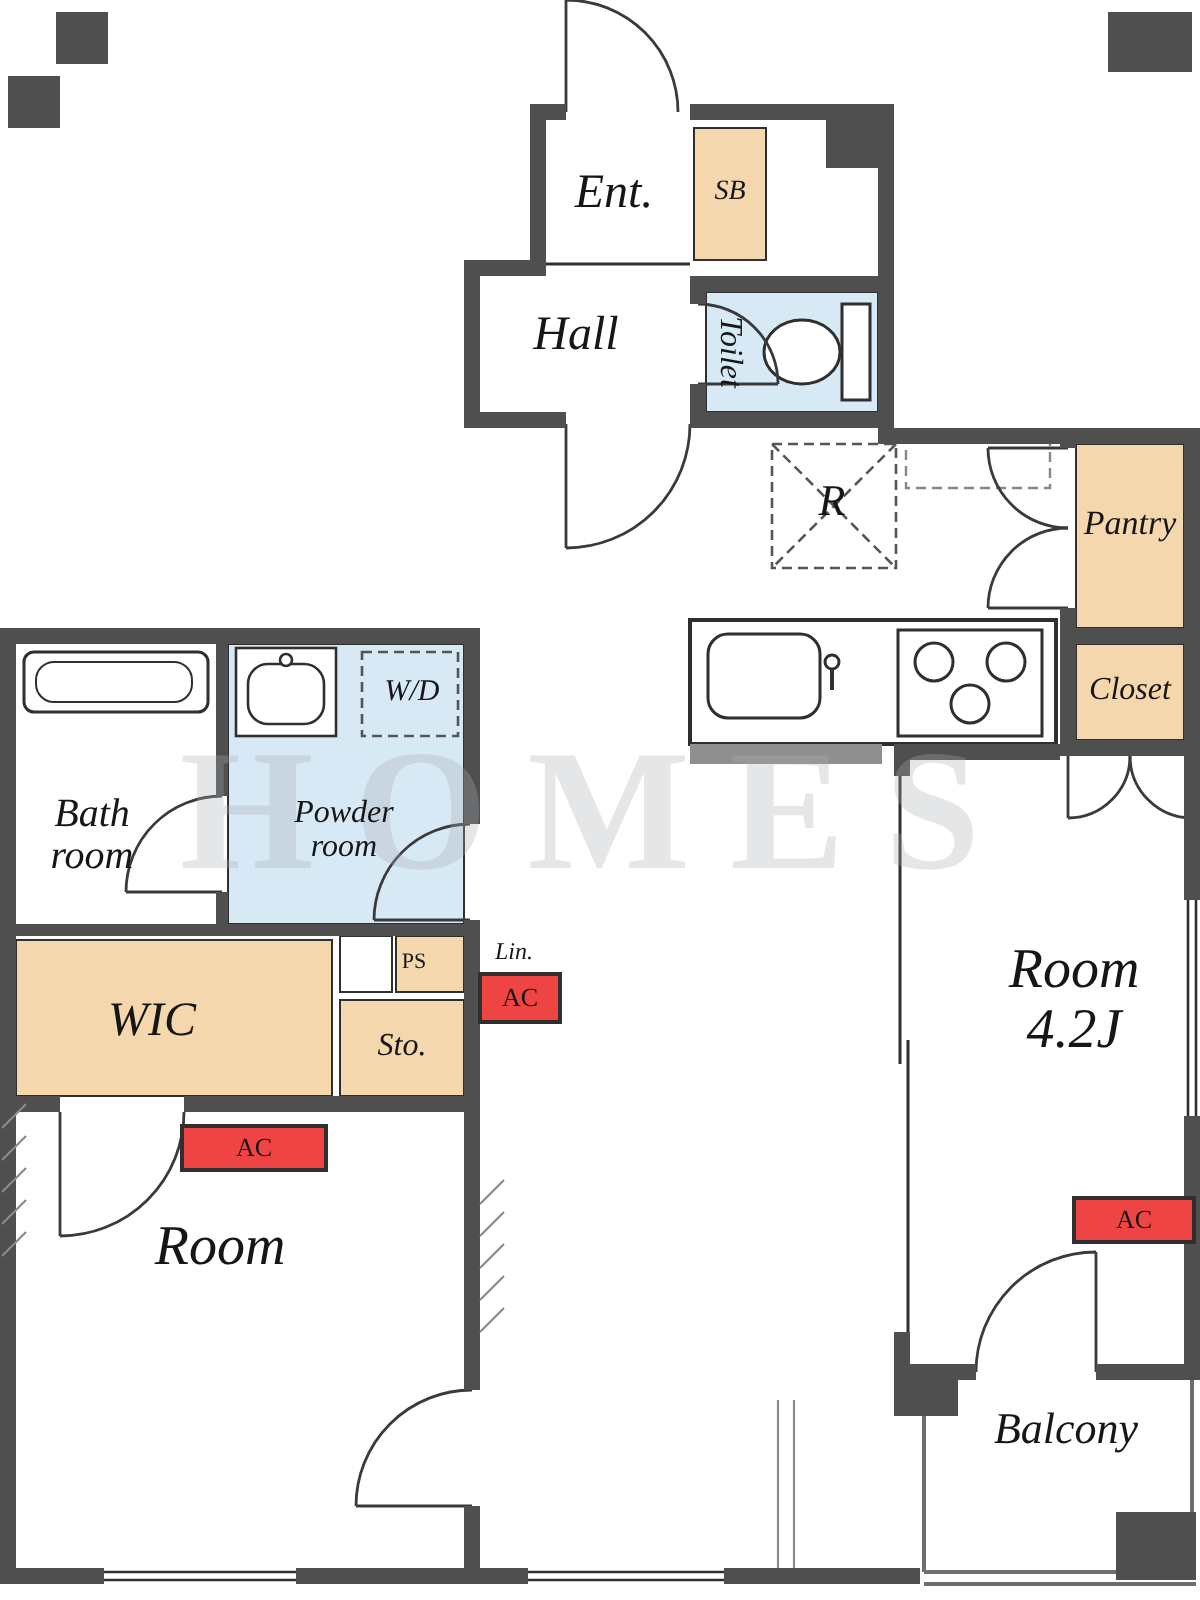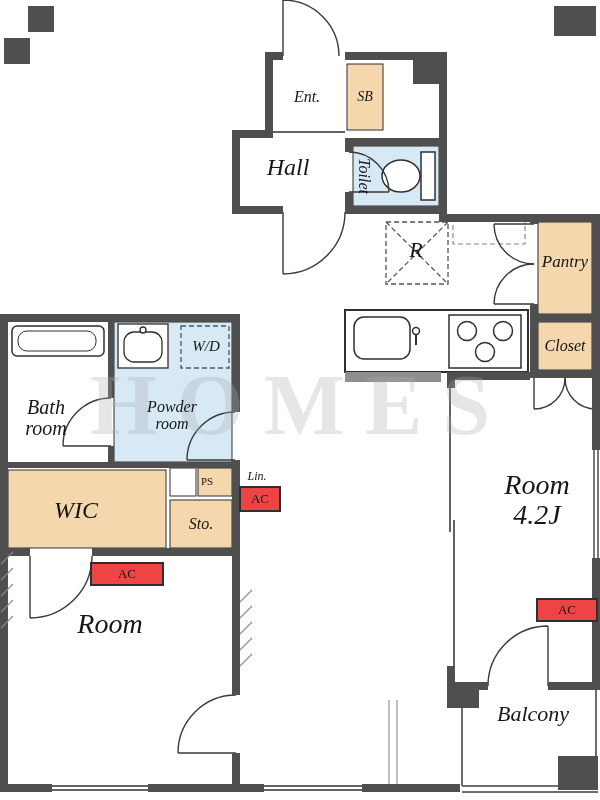--- a/index.html
+++ b/index.html
@@ -177,21 +177,21 @@
       <line x1="240" y1="634" x2="252" y2="622"></line>
       <line x1="240" y1="650" x2="252" y2="638"></line>
       <line x1="240" y1="666" x2="252" y2="654"></line>
       <line x1="389" y1="700" x2="389" y2="784"></line>
       <line x1="397" y1="700" x2="397" y2="784"></line>
     </g>
   </svg>
 
   <div class="watermark">HOMES</div>
 
-  <div class="lbl" style="left:307px;top:97px;font-size:16px;text-align:center;">Ent.</div>
+  <div class="lbl" style="left:307px;top:97px;font-size:24px;text-align:center;">Ent.</div>
   <div class="lbl" style="left:288px;top:168px;font-size:24px;">Hall</div>
   <div class="lbl vert" style="left:364px;top:176px;font-size:16px;">Toilet</div>
   <div class="lbl" style="left:365px;top:97px;font-size:14px;">SB</div>
   <div class="lbl" style="left:416px;top:250px;font-size:22px;">R</div>
   <div class="lbl" style="left:565px;top:262px;font-size:17px;">Pantry</div>
   <div class="lbl" style="left:565px;top:346px;font-size:16px;">Closet</div>
   <div class="lbl" style="left:46px;top:418px;font-size:20px;">
     <span>Bath</span>
     <span>room</span>
   </div>

